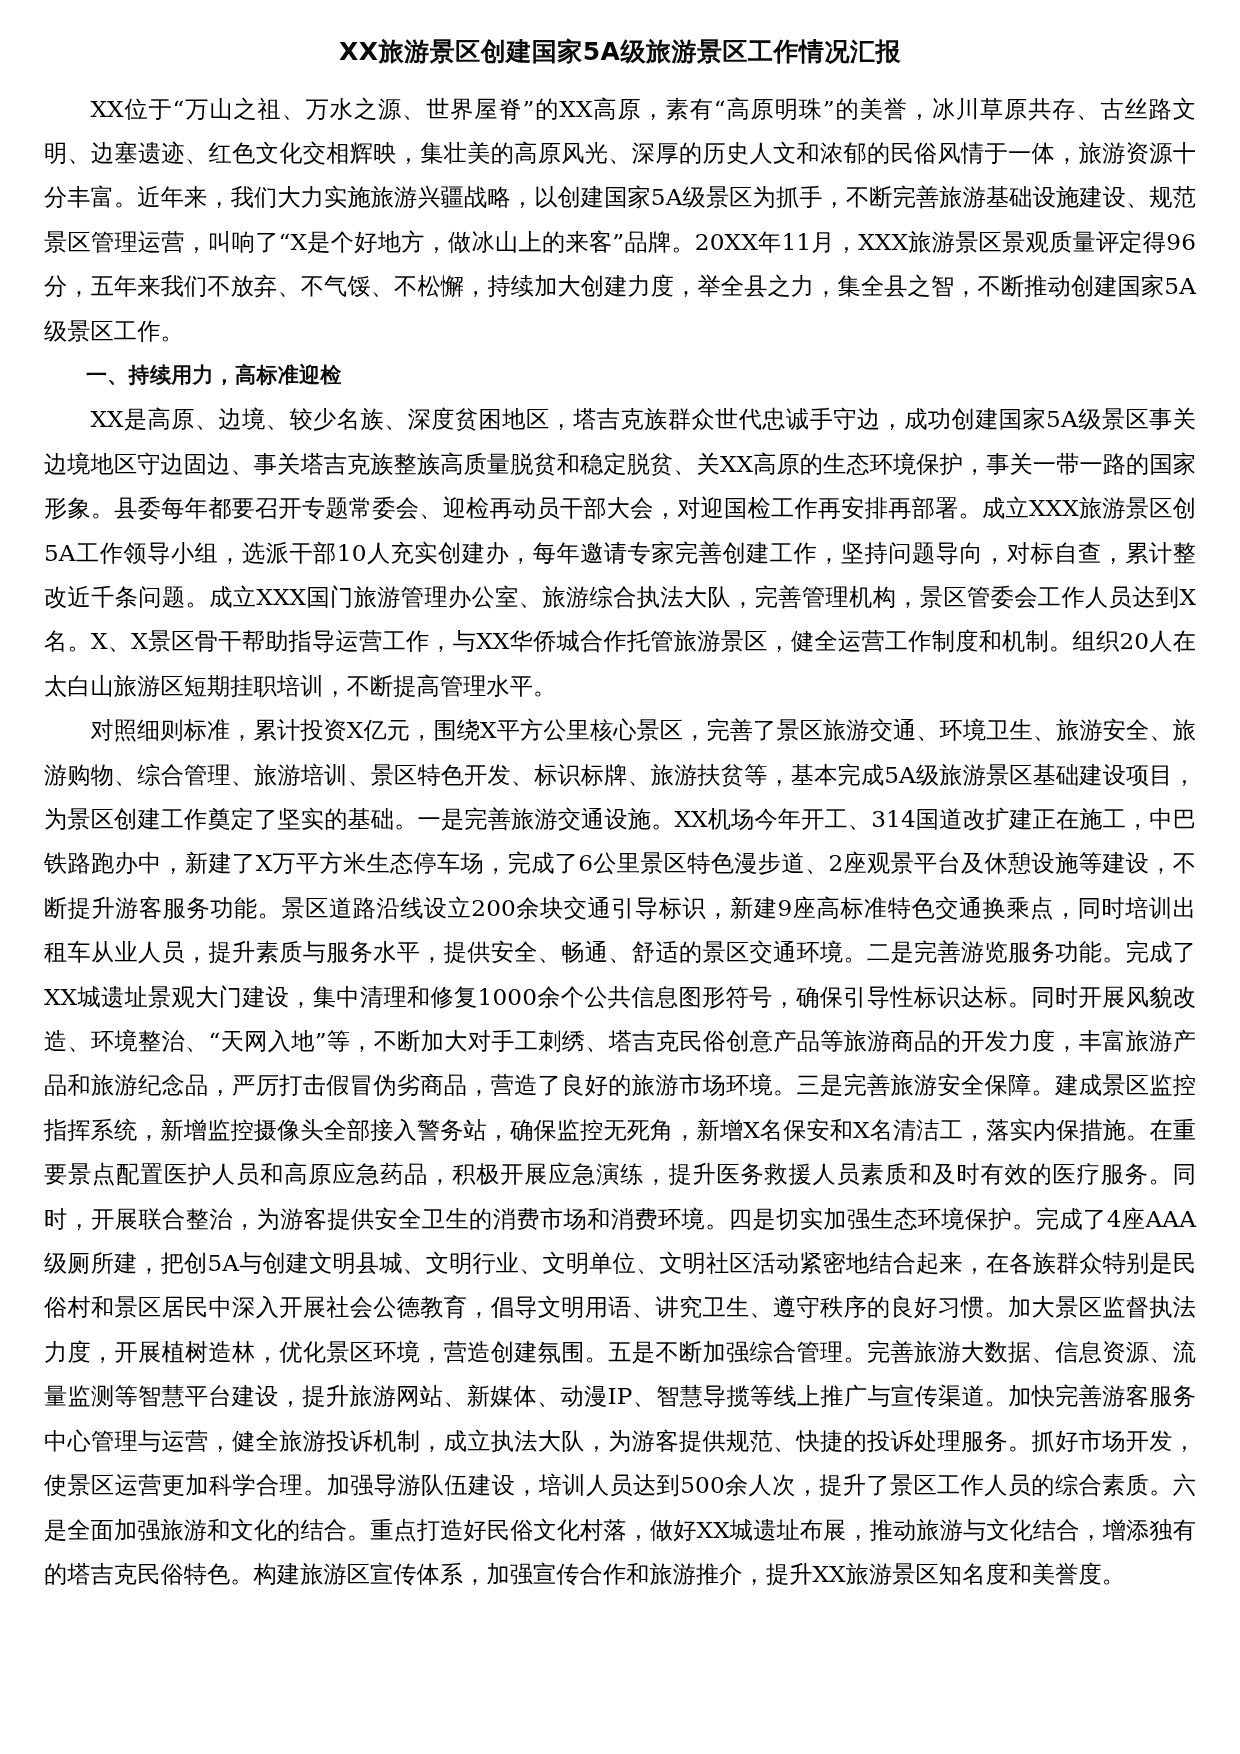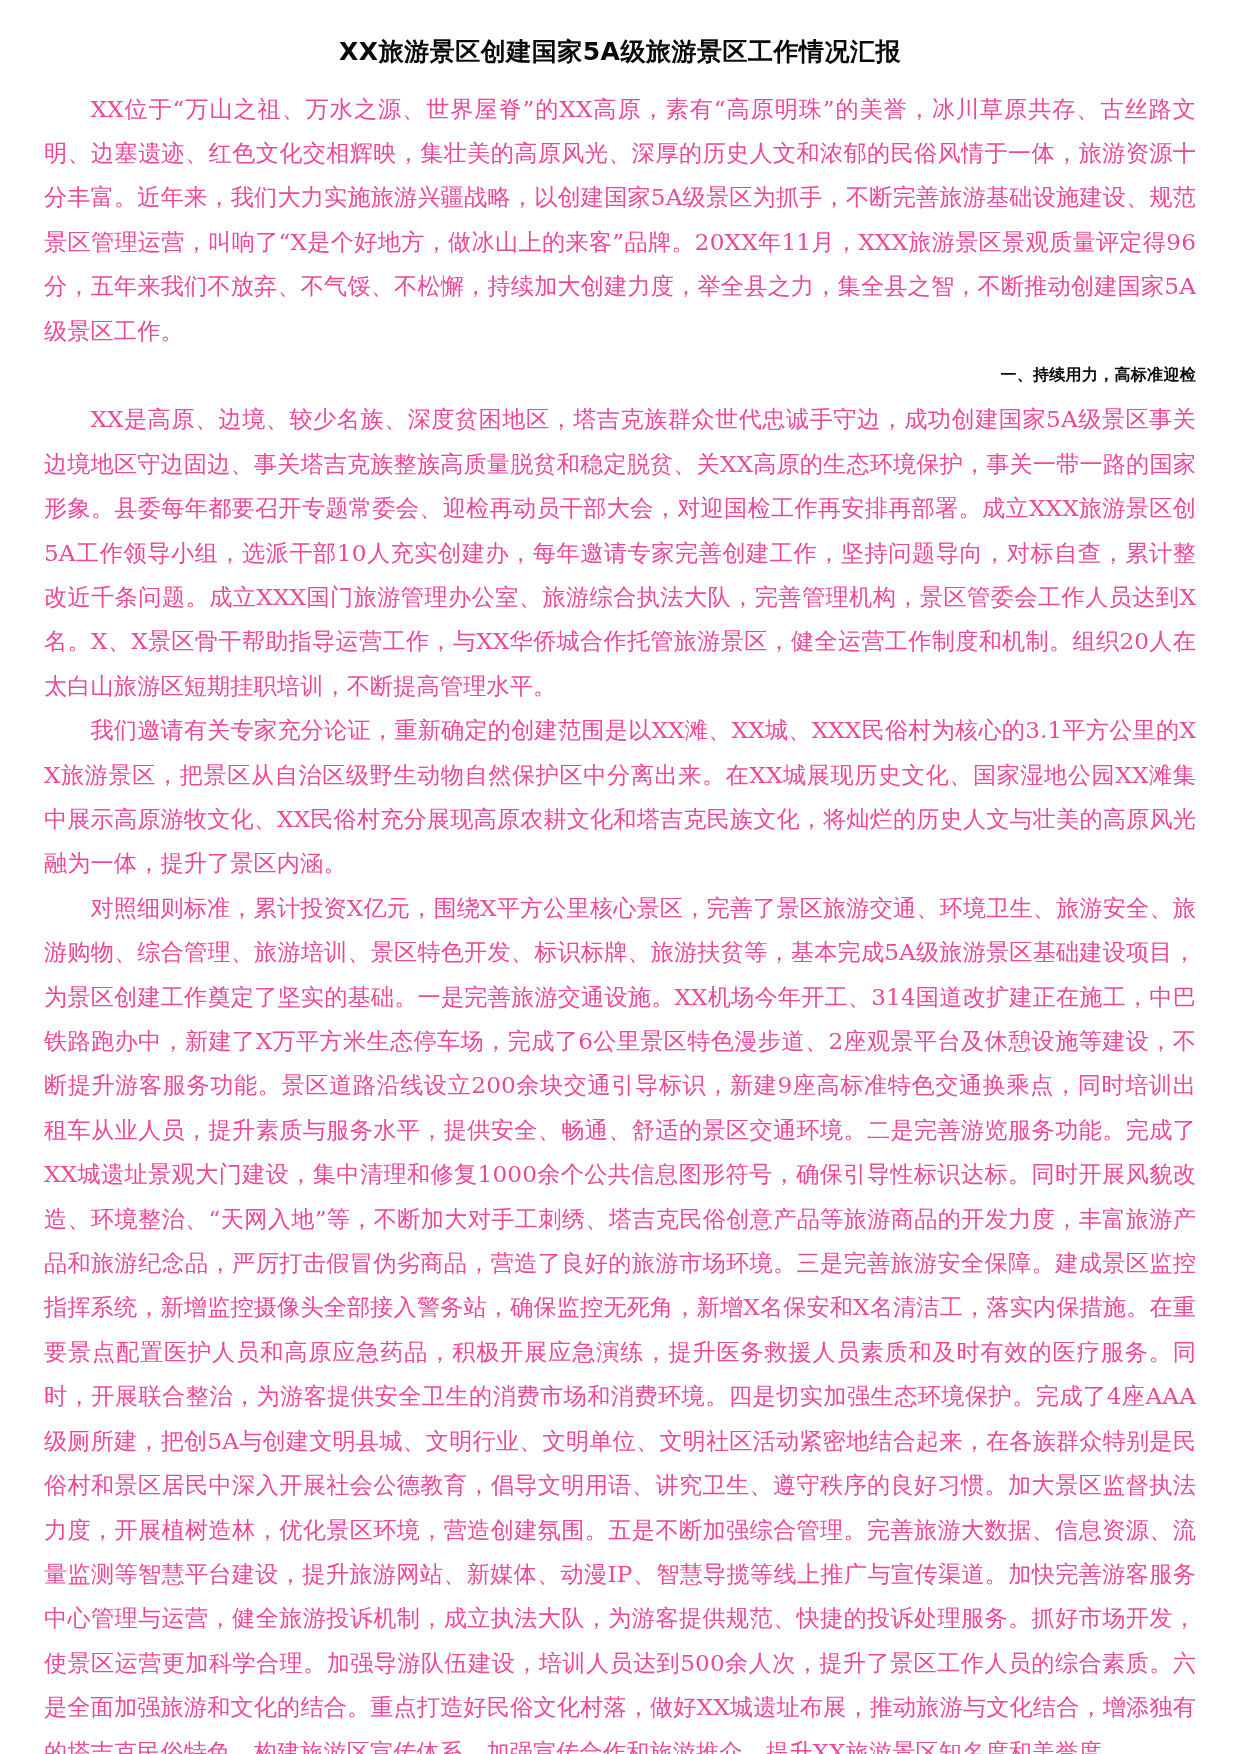--- a/index.html
+++ b/index.html
@@ -33,47 +33,45 @@
     color: #0a0a0a;
   }
   .para {
     font-family: "DejaVu Serif", "Liberation Serif", serif;
     font-size: 23.2px;
     line-height: 44.4px;
     text-align: justify;
     text-justify: inter-ideograph;
     text-indent: 2em;
     margin: 0;
-    color: #ec4899;
+    color: #000000;
     letter-spacing: 0.1px;
     word-break: break-all;
   }
   .heading {
     font-family: "DejaVu Sans", "Liberation Sans", sans-serif;
     font-weight: bold;
-    font-size: 16px;
+    font-size: 21px;
     line-height: 44.4px;
     text-indent: 2em;
     margin: 0;
     color: #0a0a0a;
     letter-spacing: 0.3px;
-    text-align: right;
   }
 </style>
 </head>
 <body>
 
 <div class="page">
   <h1 class="doc-title">XX旅游景区创建国家5A级旅游景区工作情况汇报</h1>
 
   <p class="para">XX位于“万山之祖、万水之源、世界屋脊”的XX高原，素有“高原明珠”的美誉，冰川草原共存、古丝路文明、边塞遗迹、红色文化交相辉映，集壮美的高原风光、深厚的历史人文和浓郁的民俗风情于一体，旅游资源十分丰富。近年来，我们大力实施旅游兴疆战略，以创建国家5A级景区为抓手，不断完善旅游基础设施建设、规范景区管理运营，叫响了“X是个好地方，做冰山上的来客”品牌。20XX年11月，XXX旅游景区景观质量评定得96分，五年来我们不放弃、不气馁、不松懈，持续加大创建力度，举全县之力，集全县之智，不断推动创建国家5A级景区工作。</p>
 
   <p class="heading">一、持续用力，高标准迎检</p>
 
   <p class="para">XX是高原、边境、较少名族、深度贫困地区，塔吉克族群众世代忠诚手守边，成功创建国家5A级景区事关边境地区守边固边、事关塔吉克族整族高质量脱贫和稳定脱贫、关XX高原的生态环境保护，事关一带一路的国家形象。县委每年都要召开专题常委会、迎检再动员干部大会，对迎国检工作再安排再部署。成立XXX旅游景区创5A工作领导小组，选派干部10人充实创建办，每年邀请专家完善创建工作，坚持问题导向，对标自查，累计整改近千条问题。成立XXX国门旅游管理办公室、旅游综合执法大队，完善管理机构，景区管委会工作人员达到X名。X、X景区骨干帮助指导运营工作，与XX华侨城合作托管旅游景区，健全运营工作制度和机制。组织20人在太白山旅游区短期挂职培训，不断提高管理水平。</p>
 
 
-  <p class="para">我们邀请有关专家充分论证，重新确定的创建范围是以XX滩、XX城、XXX民俗村为核心的3.1平方公里的XX旅游景区，把景区从自治区级野生动物自然保护区中分离出来。在XX城展现历史文化、国家湿地公园XX滩集中展示高原游牧文化、XX民俗村充分展现高原农耕文化和塔吉克民族文化，将灿烂的历史人文与壮美的高原风光融为一体，提升了景区内涵。</p>
 
 
   <p class="para">对照细则标准，累计投资X亿元，围绕X平方公里核心景区，完善了景区旅游交通、环境卫生、旅游安全、旅游购物、综合管理、旅游培训、景区特色开发、标识标牌、旅游扶贫等，基本完成5A级旅游景区基础建设项目，为景区创建工作奠定了坚实的基础。一是完善旅游交通设施。XX机场今年开工、314国道改扩建正在施工，中巴铁路跑办中，新建了X万平方米生态停车场，完成了6公里景区特色漫步道、2座观景平台及休憩设施等建设，不断提升游客服务功能。景区道路沿线设立200余块交通引导标识，新建9座高标准特色交通换乘点，同时培训出租车从业人员，提升素质与服务水平，提供安全、畅通、舒适的景区交通环境。二是完善游览服务功能。完成了XX城遗址景观大门建设，集中清理和修复1000余个公共信息图形符号，确保引导性标识达标。同时开展风貌改造、环境整治、“天网入地”等，不断加大对手工刺绣、塔吉克民俗创意产品等旅游商品的开发力度，丰富旅游产品和旅游纪念品，严厉打击假冒伪劣商品，营造了良好的旅游市场环境。三是完善旅游安全保障。建成景区监控指挥系统，新增监控摄像头全部接入警务站，确保监控无死角，新增X名保安和X名清洁工，落实内保措施。在重要景点配置医护人员和高原应急药品，积极开展应急演练，提升医务救援人员素质和及时有效的医疗服务。同时，开展联合整治，为游客提供安全卫生的消费市场和消费环境。四是切实加强生态环境保护。完成了4座AAA级厕所建，把创5A与创建文明县城、文明行业、文明单位、文明社区活动紧密地结合起来，在各族群众特别是民俗村和景区居民中深入开展社会公德教育，倡导文明用语、讲究卫生、遵守秩序的良好习惯。加大景区监督执法力度，开展植树造林，优化景区环境，营造创建氛围。五是不断加强综合管理。完善旅游大数据、信息资源、流量监测等智慧平台建设，提升旅游网站、新媒体、动漫IP、智慧导揽等线上推广与宣传渠道。加快完善游客服务中心管理与运营，健全旅游投诉机制，成立执法大队，为游客提供规范、快捷的投诉处理服务。抓好市场开发，使景区运营更加科学合理。加强导游队伍建设，培训人员达到500余人次，提升了景区工作人员的综合素质。六是全面加强旅游和文化的结合。重点打造好民俗文化村落，做好XX城遗址布展，推动旅游与文化结合，增添独有的塔吉克民俗特色。构建旅游区宣传体系，加强宣传合作和旅游推介，提升XX旅游景区知名度和美誉度。</p>
 
 </div>
 
 </body></html>

